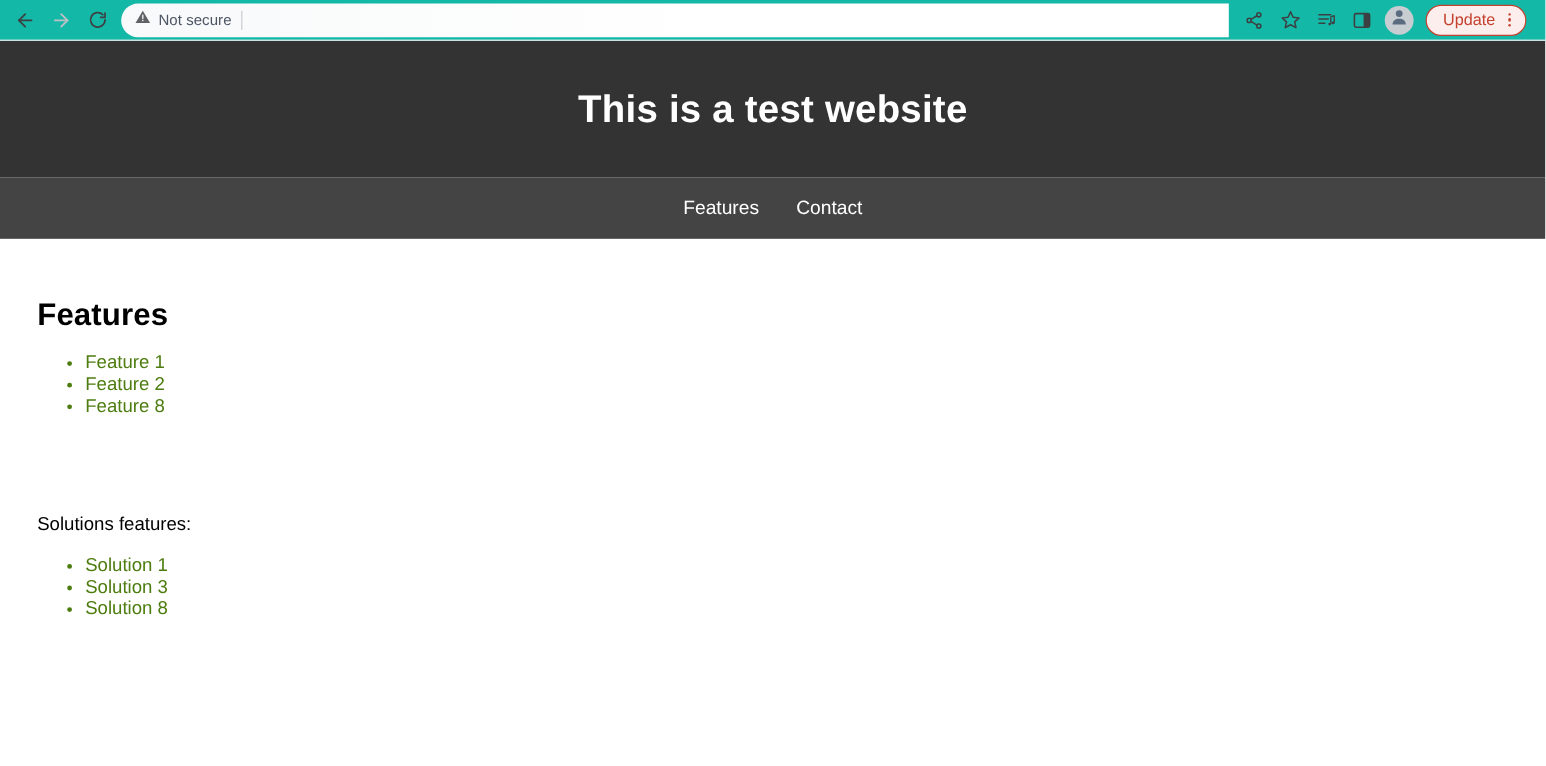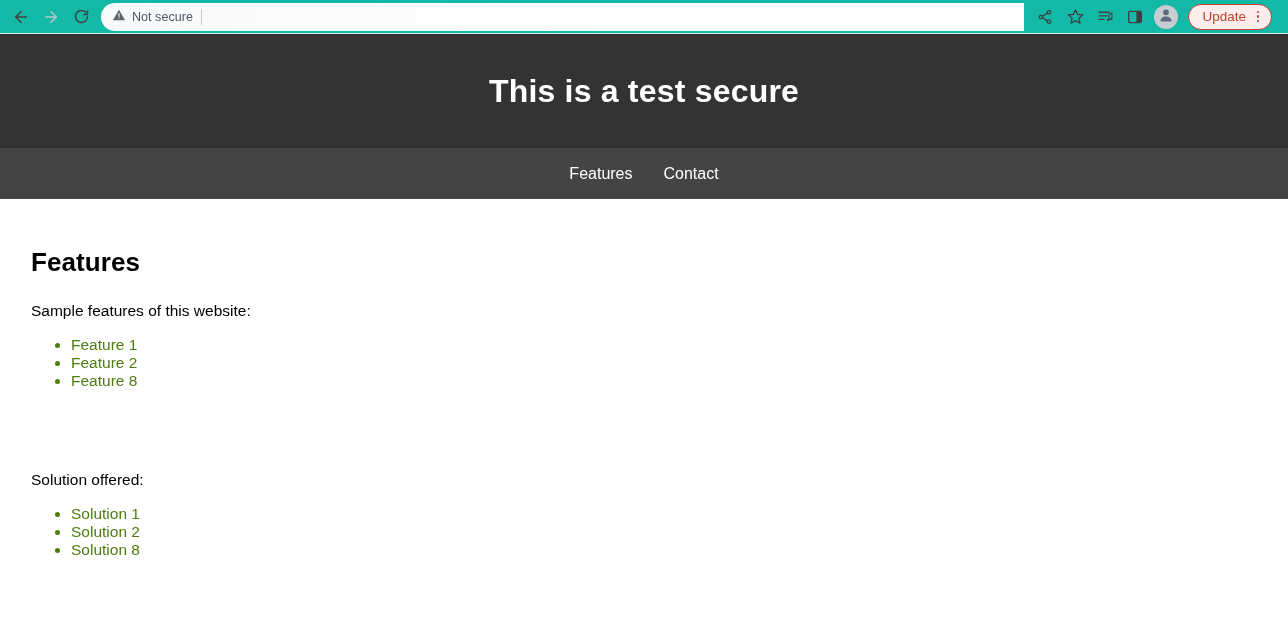--- a/index.html
+++ b/index.html
@@ -320,45 +320,44 @@
           <i></i>
           <i></i>
       </span>
     </div>
   </div>
 </div>
 
 <div class="page">
 
   <header class="site-header">
-    <h1 class="site-title">This is a test secure</h1>
+    <h1 class="site-title">This is a test website</h1>
   </header>
 
   <nav class="site-nav">
     <a class="nav-link" href="#">Features</a>
     <a class="nav-link" href="#">Contact</a>
   </nav>
 
   <main class="content">
 
     <section class="section">
       <h2 class="section-title">Features</h2>
-      <p class="section-intro">Sample features of this website:</p>
       <ul class="section-list">
         <li>Feature 1</li>
         <li>Feature 2</li>
         <li>Feature 8</li>
       </ul>
     </section>
 
     <div class="spacer-block"></div>
 
     <section class="section">
-      <p class="section-intro">Solution offered:</p>
+      <p class="section-intro">Solutions features:</p>
       <ul class="section-list">
         <li>Solution 1</li>
-        <li>Solution 2</li>
+        <li>Solution 3</li>
         <li>Solution 8</li>
       </ul>
     </section>
 
   </main>
 </div>
 
 </body></html>

